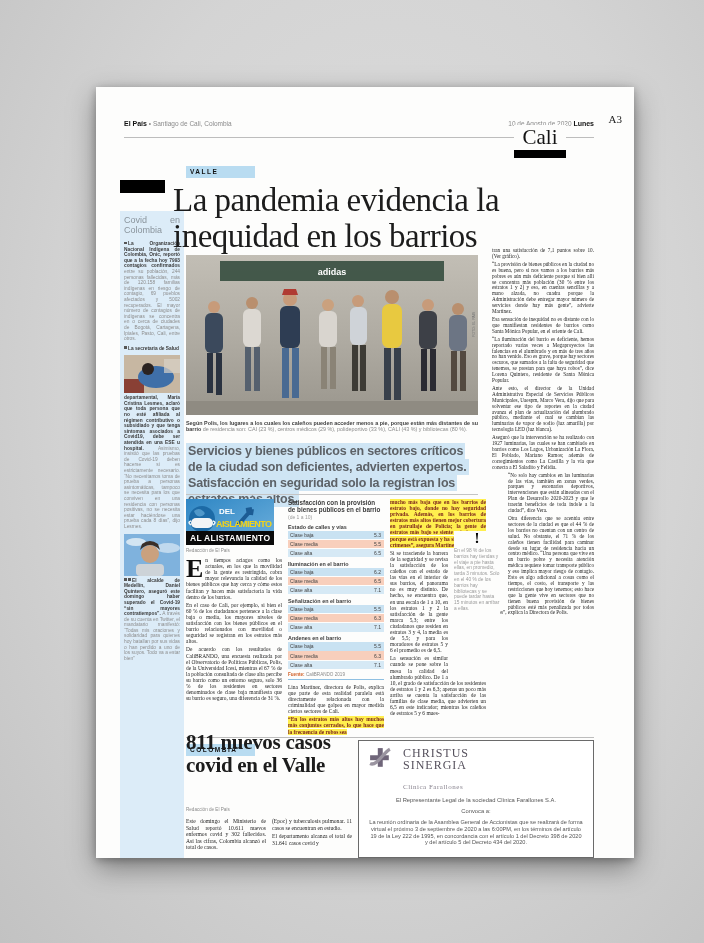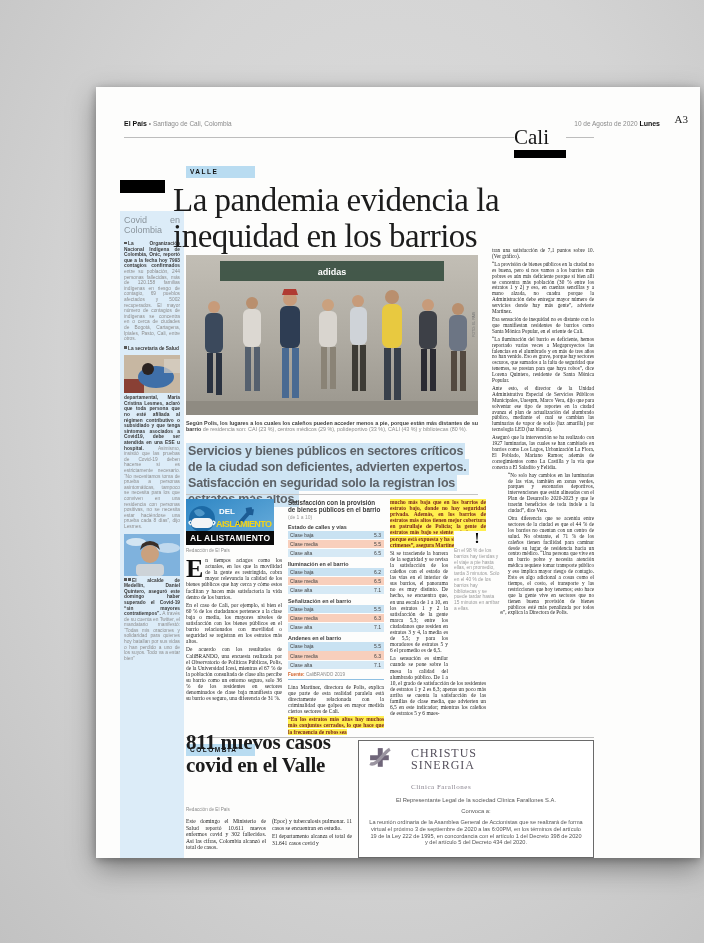--- a/index.html
+++ b/index.html
@@ -5,29 +5,29 @@
   :root{
     --accent-blue:#b9dcf1; --deck-blue:#cfe5f4; --sidebar-bg:#dcecf8;
     --hl-yellow:#ffef4e; --hl-text:#7c241c;
     --row-low:#c9e2f2; --row-mid:#f8cfbc; --row-high:#d6e9f5;
     --graphic-blue:#2e86c4;
   }
   *{margin:0;padding:0;box-sizing:border-box;-webkit-text-size-adjust:none}
   html,body{width:704px;height:943px;overflow:hidden}
   body{background:radial-gradient(ellipse at 55% 40%, #dedede 0%, #d4d4d4 55%, #c2c2c2 100%);
        font-family:"Liberation Sans",sans-serif;}
-  .page{position:absolute;left:96px;top:87px;width:604px;height:771px;background:#fdfdfc;
+  .page{position:absolute;left:96px;top:87px;width:538px;height:771px;background:#fdfdfc;
         box-shadow:0 10px 26px rgba(0,0,0,.38),0 2px 8px rgba(0,0,0,.28);overflow:hidden}
   .abs{position:absolute}
   
   .hdr{top:33px;left:28px;right:12px;font-size:6.5px;color:#8a8a8a}
   .hdr b{color:#111;font-size:7px}
   .hdr-rule{top:50px;left:28px;width:470px;height:1px;background:#bdbdbd}
   .pageno{top:26px;right:12px;font-family:"Liberation Serif",serif;font-size:11px;color:#222}
-  .cali-tab{top:38px;left:418px;width:52px;height:34px;background:#fdfdfc;}
+  .cali-tab{top:38px;left:418px;width:52px;height:34px;background:#fdfdfc;text-align:center}
   .cali-tab .word{font-family:"Liberation Serif",serif;font-size:21px;color:#141414;line-height:24px}
   .cali-tab .bar{width:52px;height:8px;background:#000;margin-top:1px}
   
   .side-tab{top:93px;left:24px;width:45px;height:13px;background:#000}
   .sidebar{top:124px;left:24px;width:64px;height:650px;background:var(--sidebar-bg);
            padding:5px 4px;color:#8d8d8d;font-size:4.8px;line-height:5.6px;text-align:justify;overflow:hidden}
   .sidebar h2{font-weight:400;font-size:9px;line-height:9.5px;color:#8a949c;margin-bottom:6px}
   .sidebar p{margin-bottom:4px}
   .sidebar .lead{color:#3a3a3a;font-weight:700}
   .sq{display:inline-block;width:2.5px;height:2.5px;background:#555;margin-right:1.5px;vertical-align:1px}
@@ -76,21 +76,21 @@
   
   .bot-rule{top:650px;left:90px;width:408px;height:1px;background:#bdbdbd}
   .kicker2{top:657px}
   .headline2{top:644px;left:90px;width:170px;font-family:"Liberation Serif",serif;font-weight:700;
              font-size:21px;line-height:23px;color:#1c1c1c;letter-spacing:-.3px}
   .byline2{top:720px;left:90px;font-size:4.6px;color:#8b8b8b}
   .bcol{top:731px;width:80px;height:40px;font-family:"Liberation Serif",serif;font-size:5.6px;line-height:6.6px;
         color:#242424;text-align:justify;overflow:hidden}
   .bcol p{margin-bottom:2px}
   .ad{top:653px;left:262px;width:236px;height:118px;background:#fff;border:1px solid #6a6a6a;padding:6px 10px;overflow:hidden}
-  .ad-logo{display:flex;align-items:flex-start;gap:20px}
+  .ad-logo{display:flex;align-items:flex-start;gap:12px}
   .ad-brand{font-family:"Liberation Serif",serif;color:#55505c;font-size:12px;line-height:12px;letter-spacing:1px}
   .ad-sub{font-family:"Liberation Serif",serif;color:#8a8590;font-size:7px;margin-top:12px;letter-spacing:.5px}
   .ad-line1{text-align:center;font-size:5.8px;color:#555;margin-top:6px}
   .ad-line2{text-align:center;font-size:5.8px;color:#555;margin-top:5px}
   .ad-body{text-align:center;font-size:5.6px;line-height:6.8px;color:#555;margin-top:5px}
 </style>
 </head>
 <body>
 
 <div class="page">

